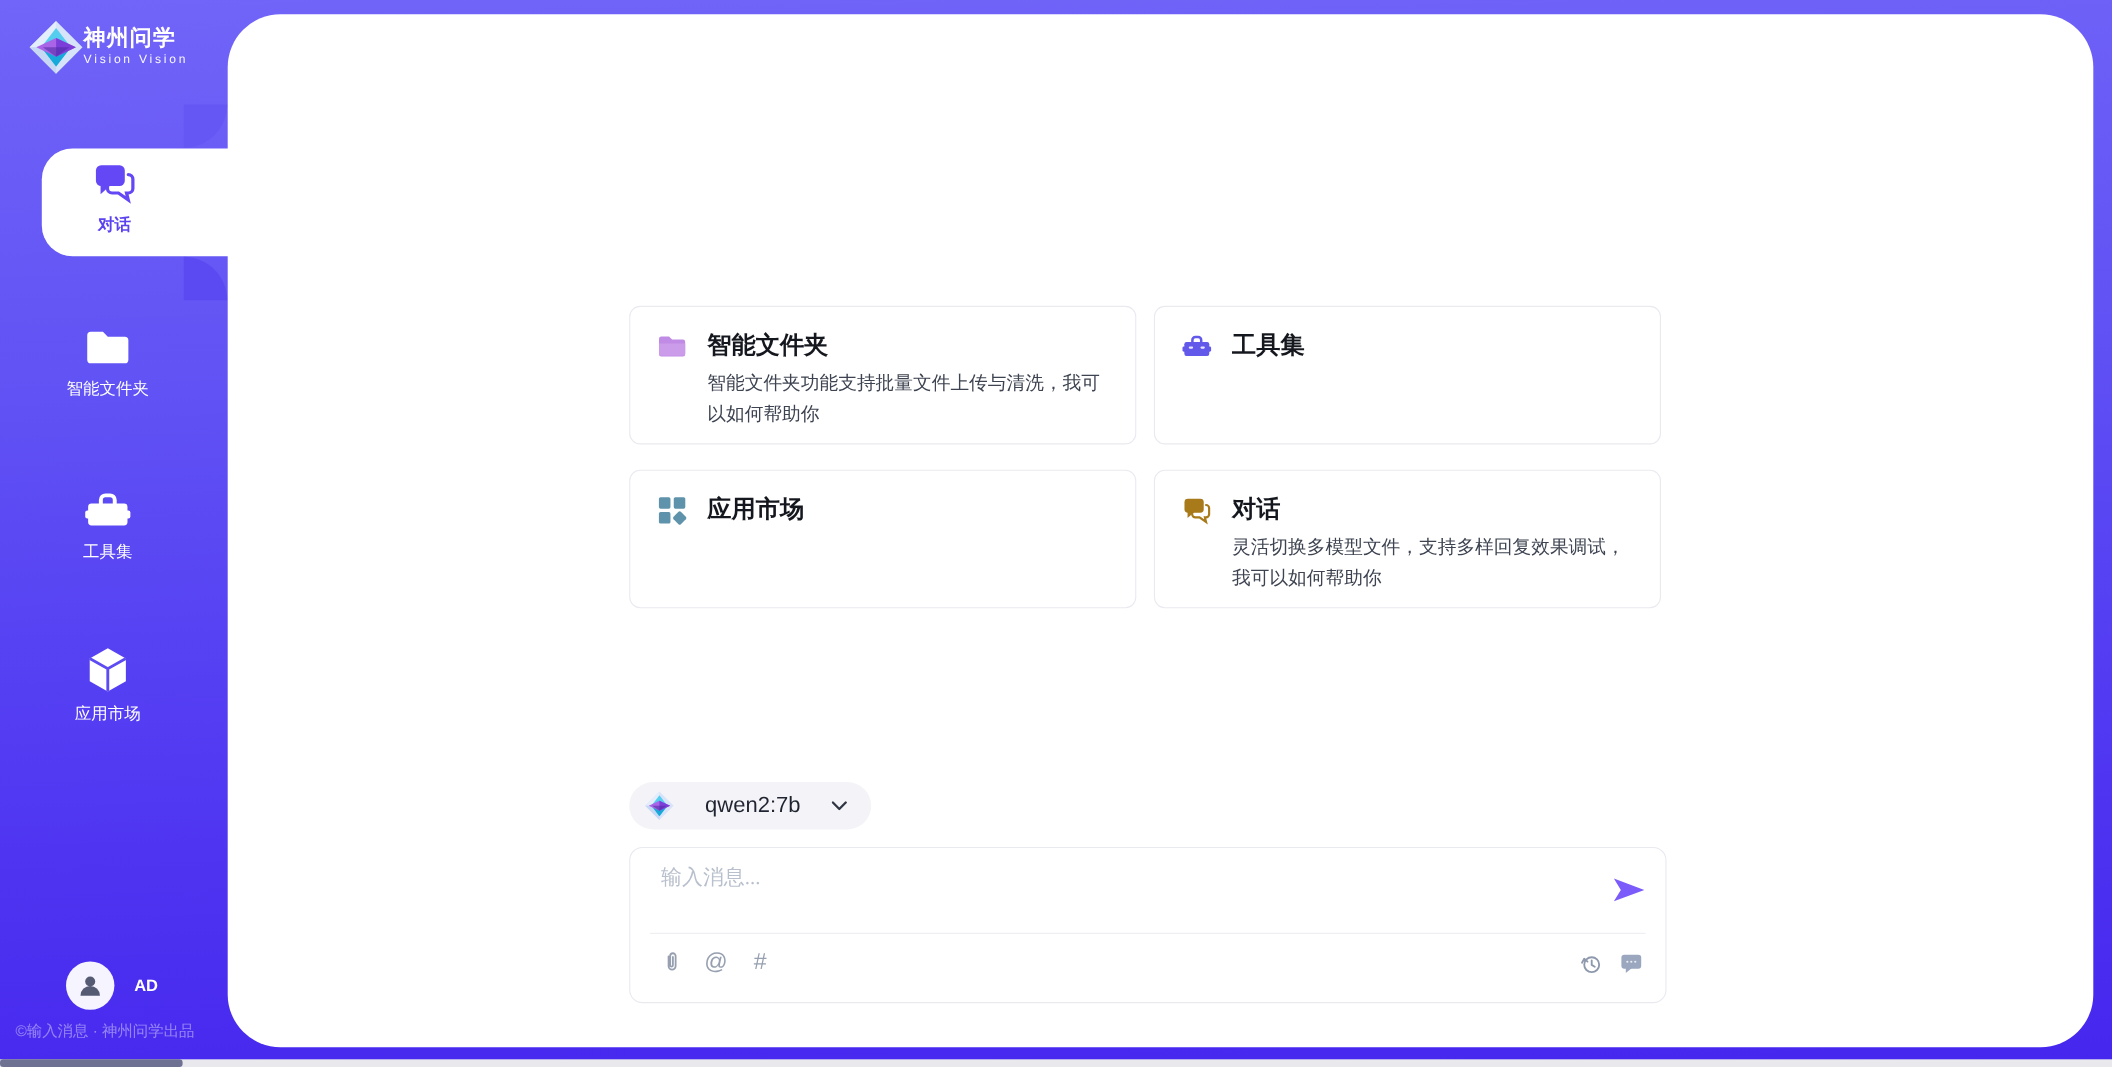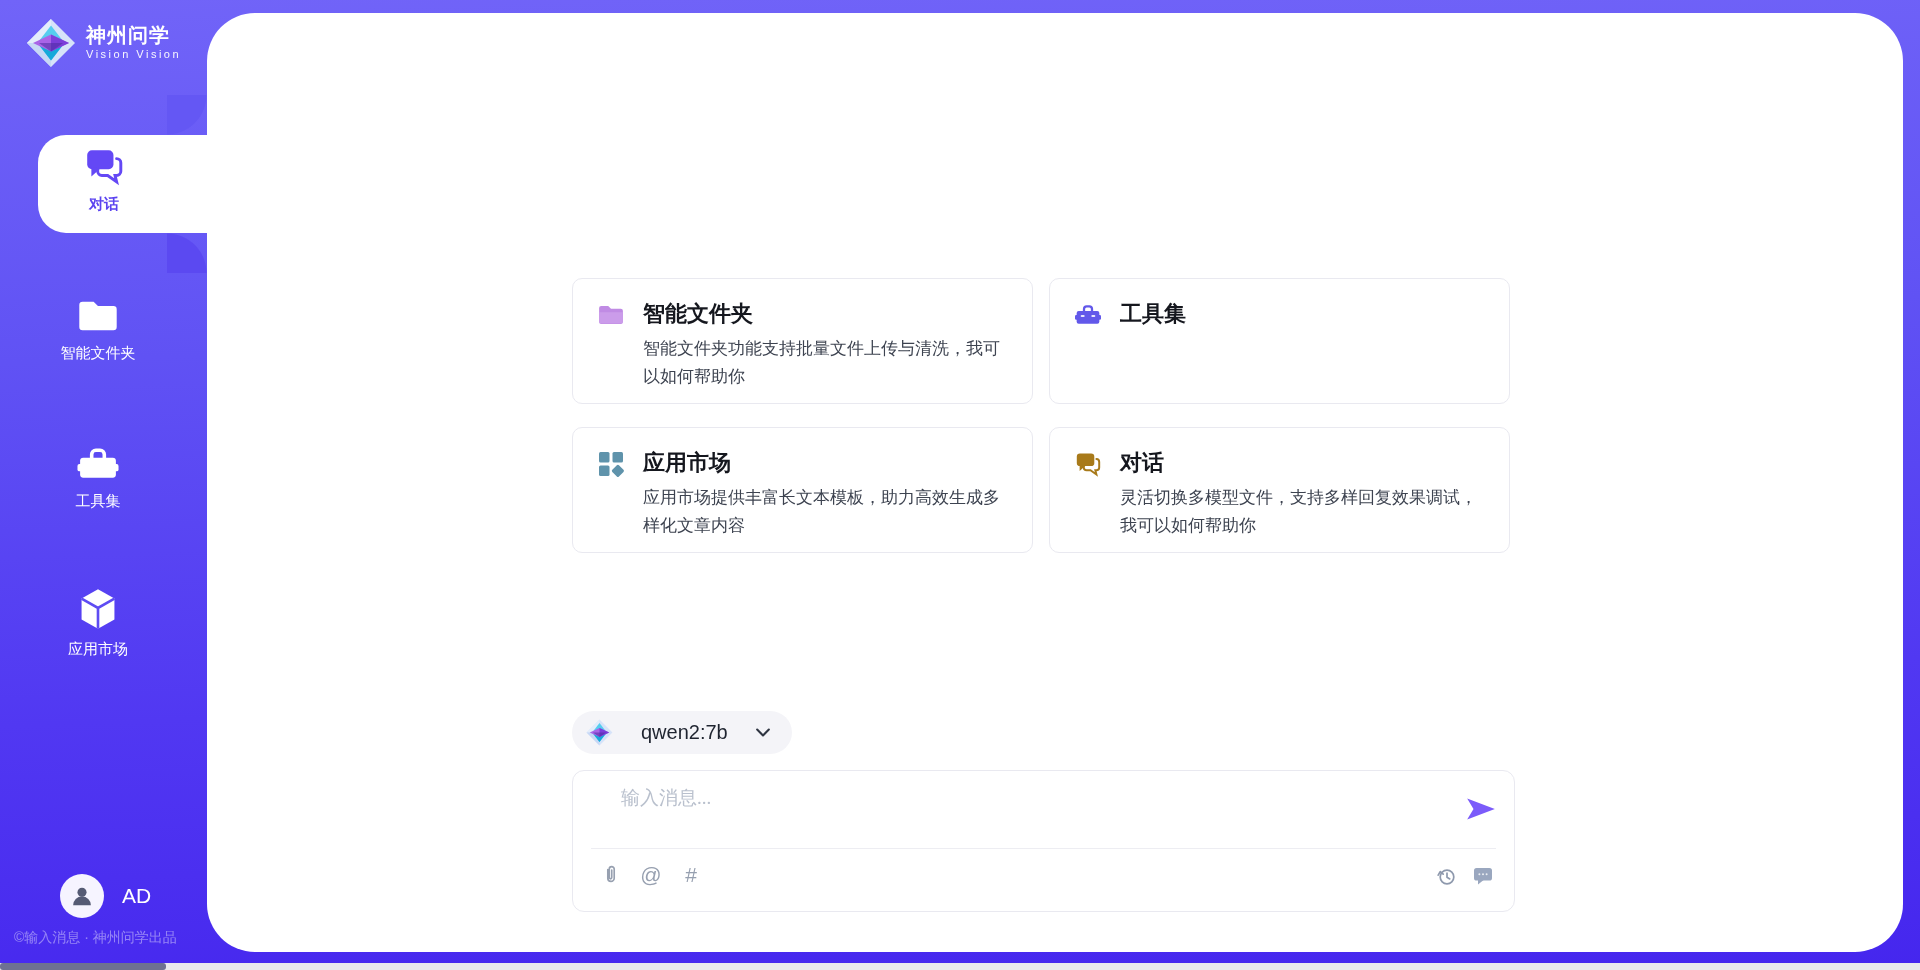--- a/index.html
+++ b/index.html
@@ -5,42 +5,42 @@
   html,body{margin:0;padding:0;}
   body{font-family:"Liberation Sans","DejaVu Sans",sans-serif; background:#4b2cf0;}
   .app{position:relative;width:1920px;height:970px;overflow:hidden;
        background:linear-gradient(178deg,#7164f8 0%,#6052f4 35%,#5138f2 70%,#4526ee 100%);}
 
   
   .main-panel{position:absolute;left:207px;top:13px;width:1696px;height:939px;
               background:#ffffff;border-radius:48px;}
 
   
-  .brand{position:absolute;left:26px;top:18px;display:flex;align-items:center;gap:10px;}
+  .brand{position:absolute;left:26px;top:18px;display:flex;align-items:center;}
   .brand svg{width:50px;height:50px;}
   .brand-text{color:#fff;line-height:1.05;}
   .brand-name{font-size:20px;font-weight:700;letter-spacing:1px;}
   .brand-sub{font-size:11px;letter-spacing:2.5px;font-weight:400;margin-top:3px;opacity:.95;}
 
   .nav-item{position:absolute;left:38px;width:120px;text-align:center;cursor:pointer;}
   .nav-item .icon{display:block;margin:0 auto;}
   .nav-item .label{display:block;margin-top:8px;font-size:15px;color:#ffffff;}
 
   .active-bump{position:absolute;left:38px;top:135px;width:172px;height:98px;
                background:#fff;border-radius:28px 0 0 28px;}
   .fillet-top{position:absolute;left:167px;top:95px;width:40px;height:40px;
               background:radial-gradient(circle 40px at 0 0,#6457f4 0 39px,transparent 40px);}
   .fillet-bottom{position:absolute;left:167px;top:233px;width:40px;height:40px;
               background:radial-gradient(circle 40px at 0 100%,#5b49f1 0 39px,transparent 40px);}
   .nav-active{left:38px;top:145px;width:132px;}
   .nav-active .label{color:#5b43f0;font-weight:600;}
 
   .user-row{position:absolute;left:60px;top:874px;display:flex;align-items:center;gap:18px;}
   .avatar{width:44px;height:44px;border-radius:50%;background:#f6f4ff;display:flex;align-items:center;justify-content:center;}
-  .user-name{color:#fff;font-size:21px;font-weight:400;}
+  .user-name{color:#fff;font-size:15px;font-weight:700;}
   .copyright{position:absolute;left:14px;top:929px;font-size:14px;color:rgba(255,255,255,.42);}
 
   
   .welcome{position:absolute;left:572px;top:160px;display:flex;align-items:center;gap:22px;}
   .welcome svg{width:82px;height:82px;}
   .greeting{font-size:32px;font-weight:700;color:#101218;letter-spacing:1px;}
 
   
   .card{position:absolute;width:461px;height:126px;background:#fff;border:1px solid #e9e9f0;
         border-radius:10px;box-sizing:border-box;cursor:pointer;}
@@ -54,21 +54,21 @@
   .model-pill{position:absolute;left:572px;top:711px;height:43px;padding:0 22px 0 14px;border-radius:22px;
               background:#f4f4f8;display:flex;align-items:center;gap:28px;cursor:pointer;}
   .model-pill svg.gem{width:27px;height:27px;}
   .model-name{font-size:20px;color:#1f2430;}
   .model-pill .chev{width:14px;height:9px;}
 
   
   .composer{position:absolute;left:572px;top:770px;width:943px;height:142px;background:#fff;
             border:1px solid #e9e9f0;border-radius:12px;box-sizing:border-box;}
   .composer-input{position:absolute;left:26px;top:12px;width:840px;height:60px;border:none;outline:none;
-            resize:none;font-size:19px;color:#701a75;font-family:Liberation Serif, serif;background:transparent;margin-left:20px;}
+            resize:none;font-size:19px;color:#701a75;font-family:Liberation Serif, serif;background:transparent;}
   .composer-input::placeholder{color:#b9c0cd;}
   .composer-divider{position:absolute;left:18px;right:18px;top:77px;height:1px;background:#ededf2;}
   .composer-tools{position:absolute;left:26px;top:92px;display:flex;align-items:center;gap:16px;color:#97a0b0;}
   .tool-btn{width:24px;height:24px;display:flex;align-items:center;justify-content:center;cursor:pointer;
             font-size:21px;color:#97a0b0;}
   .send-btn{position:absolute;right:18px;top:26px;width:30px;height:24px;cursor:pointer;}
   .composer-right{position:absolute;right:20px;top:94px;display:flex;align-items:center;gap:15px;}
   .composer-right .tool-btn{width:22px;height:22px;}
 
   
@@ -180,21 +180,20 @@
   </div>
 
   <div class="card card3">
     <svg class="c-icon" viewBox="0 0 28 28" fill="#5f93ab">
       <rect x="2" y="2" width="10.5" height="10.5" rx="1.5"></rect>
       <rect x="15.5" y="2" width="10.5" height="10.5" rx="1.5"></rect>
       <rect x="2" y="15.5" width="10.5" height="10.5" rx="1.5"></rect>
       <rect x="16.2" y="16.2" width="9.4" height="9.4" rx="1.5" transform="rotate(45 20.9 20.9)"></rect>
     </svg>
     <div class="c-title">应用市场</div>
-    <div class="c-desc">应用市场提供丰富长文本模板，助力高效生成多样化文章内容</div>
   </div>
 
   <div class="card card4">
     <svg class="c-icon" viewBox="0 0 40 40">
       <rect x="4" y="5" width="25" height="18" rx="4.5" fill="#a87a1a"></rect>
       <path d="M8 21 v9 l9 -8 z" fill="#a87a1a"></path>
       <path d="M32 13 a4 4 0 0 1 4 4 v8 a4 4 0 0 1 -4 4 h-1.5 l1.5 6 -8.5 -6 h-5.5 a4 4 0 0 1 -4 -4 v-1.5" fill="none" stroke="#a87a1a" stroke-width="2.8" stroke-linecap="round"></path>
     </svg>
     <div class="c-title">对话</div>
     <div class="c-desc">灵活切换多模型文件，支持多样回复效果调试，我可以如何帮助你</div>

